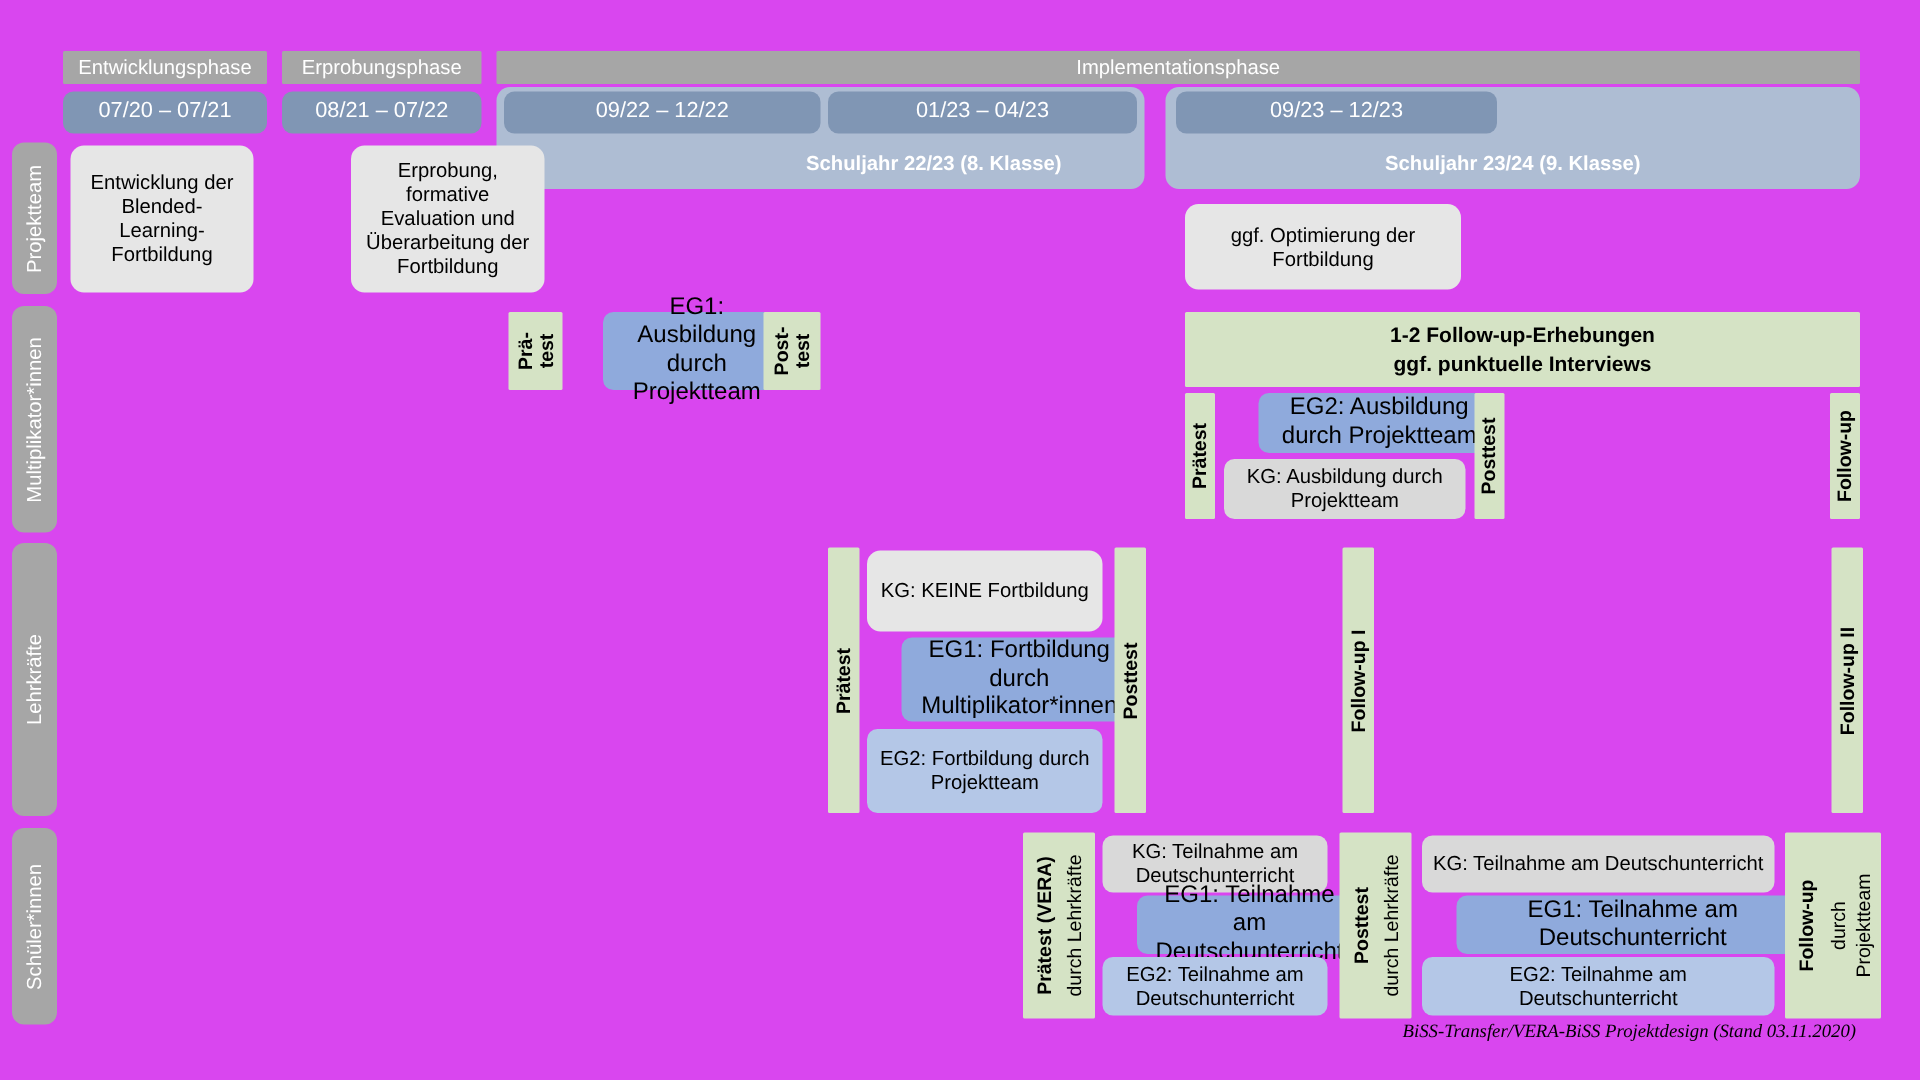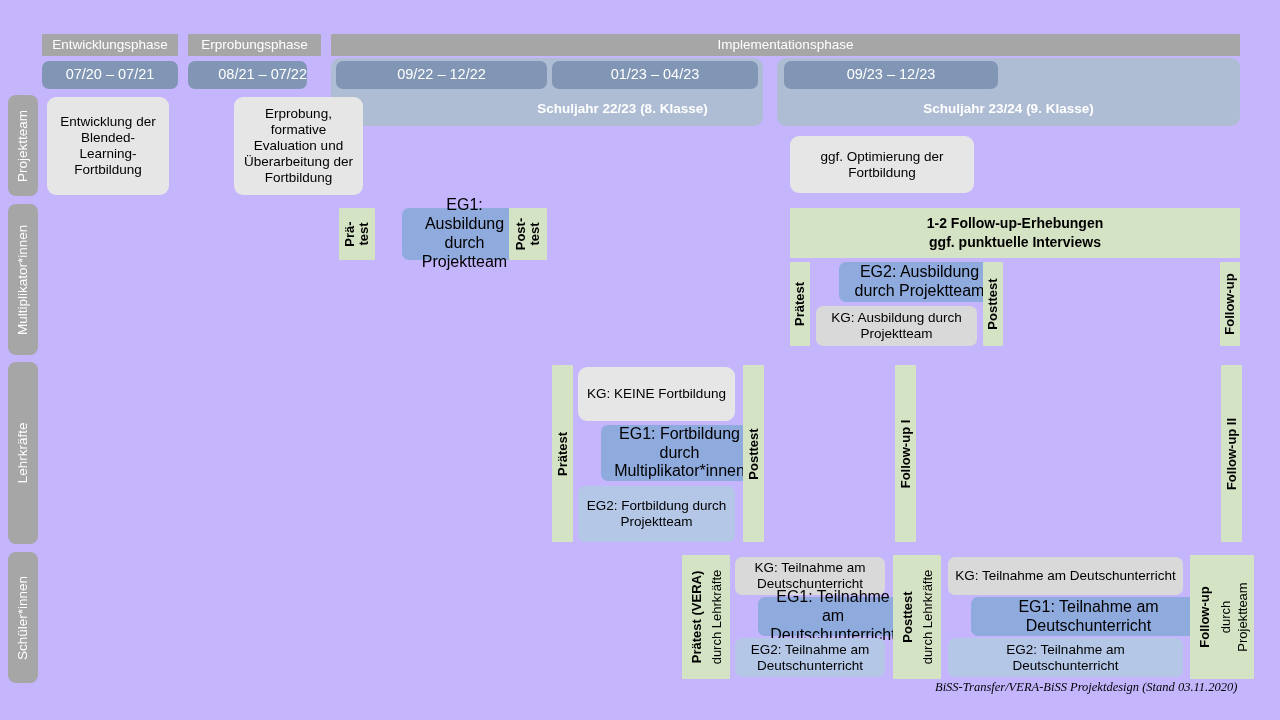--- a/index.html
+++ b/index.html
@@ -9,21 +9,21 @@
   }
   body {
     font-family: "Liberation Sans", "DejaVu Sans", sans-serif;
     color: #000000;
   }
   #canvas {
     position: relative;
     width: 1280px;
     height: 720px;
     overflow: hidden;
-    background: #c4b5fd;
+    background: #d946ef;
   }
   .abs { position: absolute; box-sizing: border-box; }
 
   
   .cbox {
     display: flex;
     align-items: center;
     justify-content: center;
     text-align: center;
     line-height: 1.18;
@@ -152,21 +152,21 @@
   </div>
 
   <div class="abs phase cbox" style="left:331px; top:34px; width:909px; height:22px;">
     <span>Implementationsphase</span>
   </div>
 
   <div class="abs datebar cbox" style="left:42px; top:61px; width:136px; height:28px;">
     <span>07/20 – 07/21</span>
   </div>
 
-  <div class="abs datebar cbox" style="left:188px; top:61px; width:119px; height:28px;justify-content:flex-end;">
+  <div class="abs datebar cbox" style="left:188px; top:61px; width:133px; height:28px;">
     <span>08/21 – 07/22</span>
   </div>
 
   <div class="abs yearband" style="left:331px; top:58px; width:432px; height:68px;">
     <div class="abs cbox yearband-label" style="left:0; top:38px; width:511px; height:26px;margin-left:36px;">
       <span>Schuljahr 22/23 (8. Klasse)</span>
     </div>
   </div>
   <div class="abs datebar cbox" style="left:336px; top:61px; width:211px; height:28px;">
     <span>09/22 – 12/22</span>

